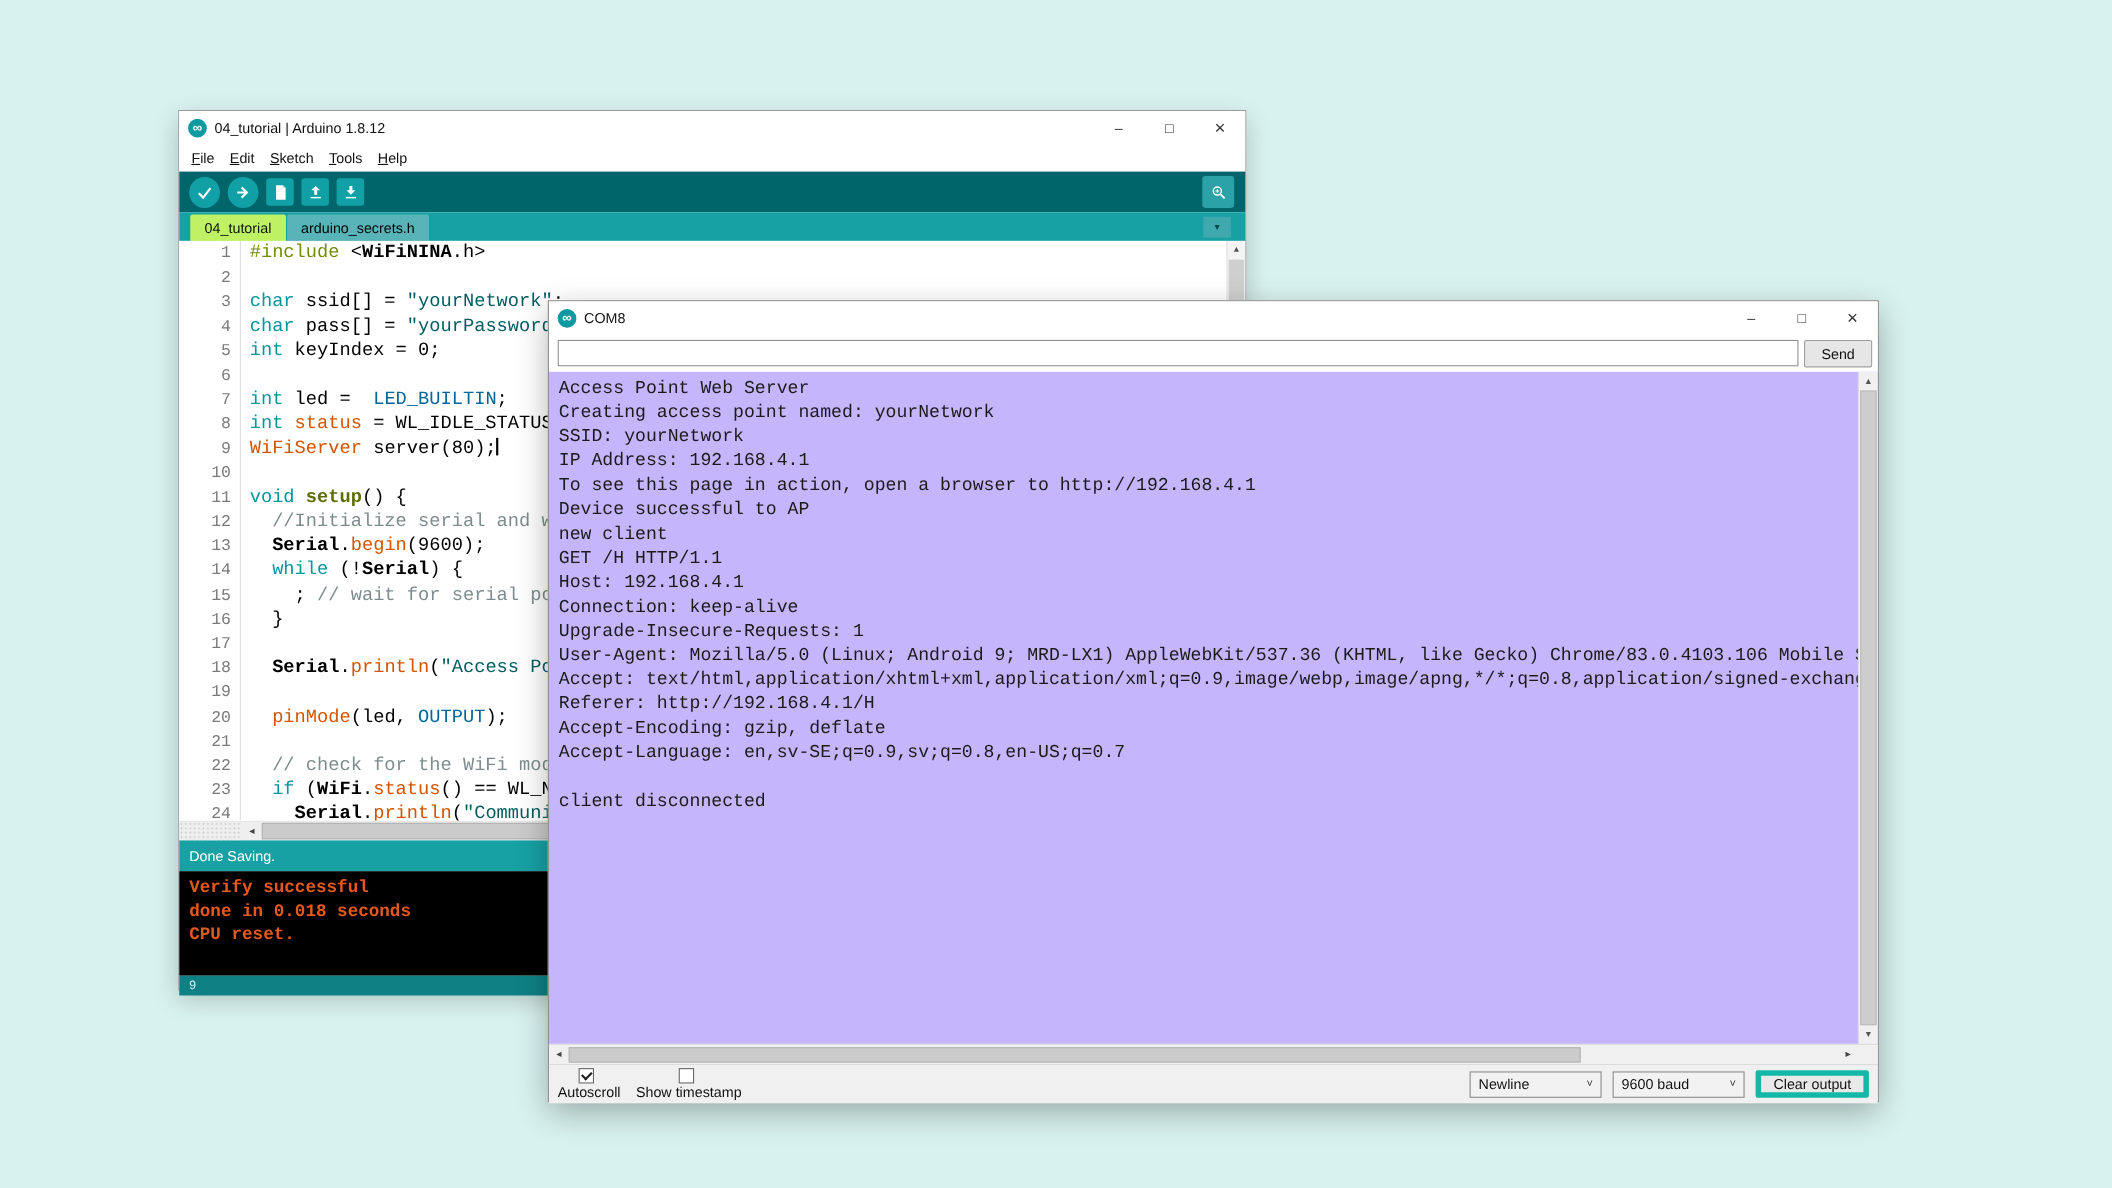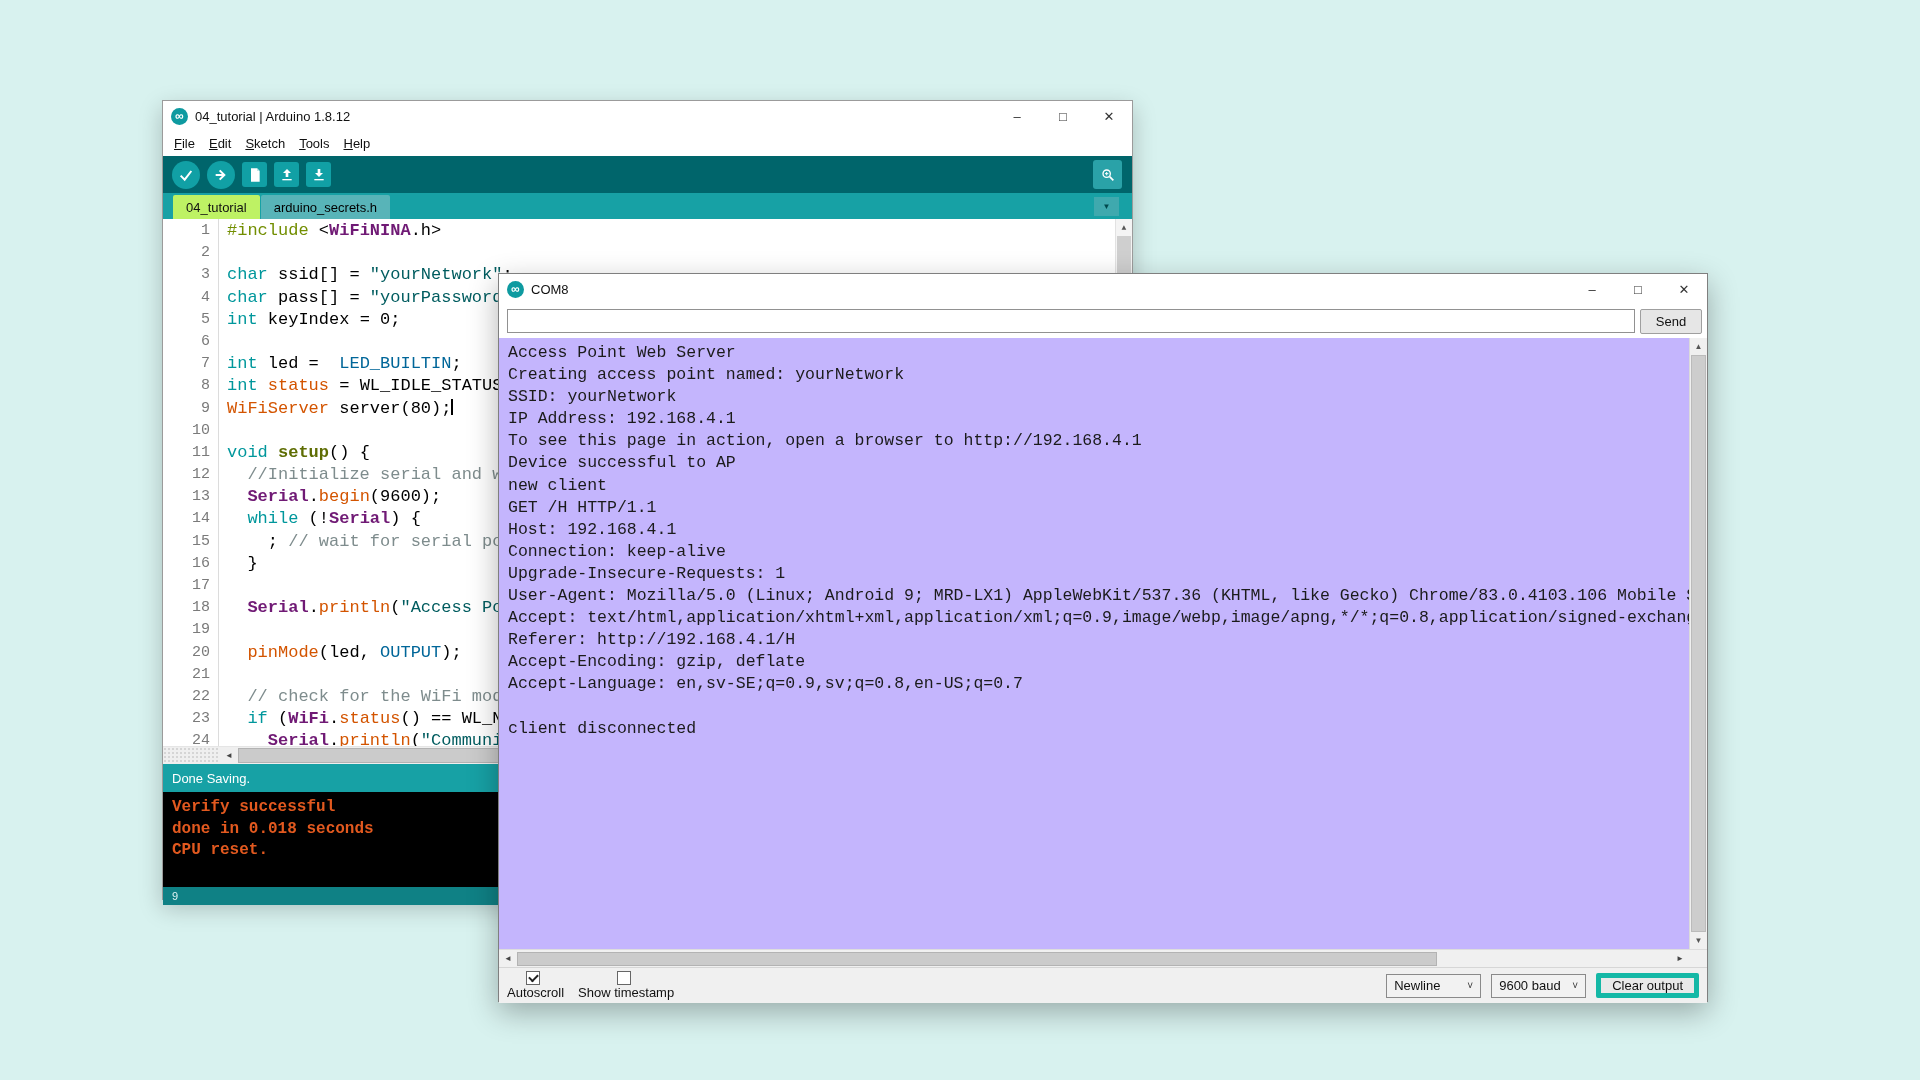--- a/index.html
+++ b/index.html
@@ -46,21 +46,21 @@
   .gutter-sep{position:absolute;left:55px;top:0;bottom:0;width:1px;background:#dcdcdc;}
   .code-rows{position:absolute;left:0;top:1px;right:16px;}
   .code-line{display:flex;line-height:22.2px;height:22.2px;}
   .ln{flex:none;width:47px;text-align:right;padding-right:9px;font-size:15px;color:#7a7a7a;}
   .lc{white-space:pre;font-size:17px;color:#000;padding-left:8px;}
   .tk-pl{color:#000;}
   .tk-kw1{color:#00979C;}
   .tk-kw3{color:#5E6D03;font-weight:bold;}
   .tk-pp{color:#728E00;}
   .tk-fn{color:#D35400;}
-  .tk-fnb{color:#701a75;font-weight:bold;}
+  .tk-fnb{color:#000000;font-weight:bold;}
   .tk-lit{color:#006699;}
   .tk-str{color:#005C5F;}
   .tk-cm{color:#7E8C8D;}
   .caret{display:inline-block;width:2px;height:16px;background:#000;vertical-align:-2px;}
 
   .editor-vscroll{position:absolute;top:0;right:0;bottom:0;width:16px;background:#f4f4f4;border-left:1px solid #e2e2e2;}
   .vs-up{height:16px;font-size:8px;color:#555;display:flex;align-items:center;justify-content:center;}
   .vs-thumb{position:absolute;left:1px;right:1px;top:17px;height:420px;background:#cfcfcf;}
 
   .editor-hscroll{height:17px;background:#efefef;display:flex;align-items:center;border-top:1px solid #e5e5e5;}
@@ -99,21 +99,21 @@
   .sh-corner{position:absolute;right:0;top:0;width:17px;height:100%;background:#f0f0f0;}
   .sh-thumb{position:absolute;left:18px;top:2px;height:12px;width:76%;background:#cbcbcb;border:1px solid #b3b3b3;}
 
   .sm-bottombar{height:35px;background:#f0f0f0;border-top:1px solid #d6d6d6;display:flex;align-items:center;
        padding:0 8px;font-size:13px;color:#111;}
   .cb-group{display:flex;align-items:center;margin-right:14px;flex-direction:column;}
   .cb{width:14px;height:14px;background:#fff;border:1px solid #666;margin-right:5px;position:relative;box-sizing:border-box;flex:none;}
   .cb.checked::after{content:"";position:absolute;left:2px;top:2px;width:7px;height:4px;
        border-left:2px solid #222;border-bottom:2px solid #222;transform:rotate(-45deg);}
   .sm-right{margin-left:auto;display:flex;align-items:center;gap:10px;}
-  .combo{width:95px;height:24px;background:#f2f2f2;border:1px solid #8a8a8a;display:flex;align-items:center;
+  .combo{width:120px;height:24px;background:#f2f2f2;border:1px solid #8a8a8a;display:flex;align-items:center;
        padding-left:7px;font-size:13px;box-sizing:border-box;}
   .chev{margin-left:auto;padding-right:7px;font-size:10px;color:#333;}
   .btn-clear{height:25px;padding:0 11px;background:#e9e9e9;border:5px solid #14b8a6;border-radius:2px;
        font-size:13px;font-family:"Liberation Sans",sans-serif;color:#111;}
 </style>
 </head>
 <body>
 
 <div class="desktop">
 

